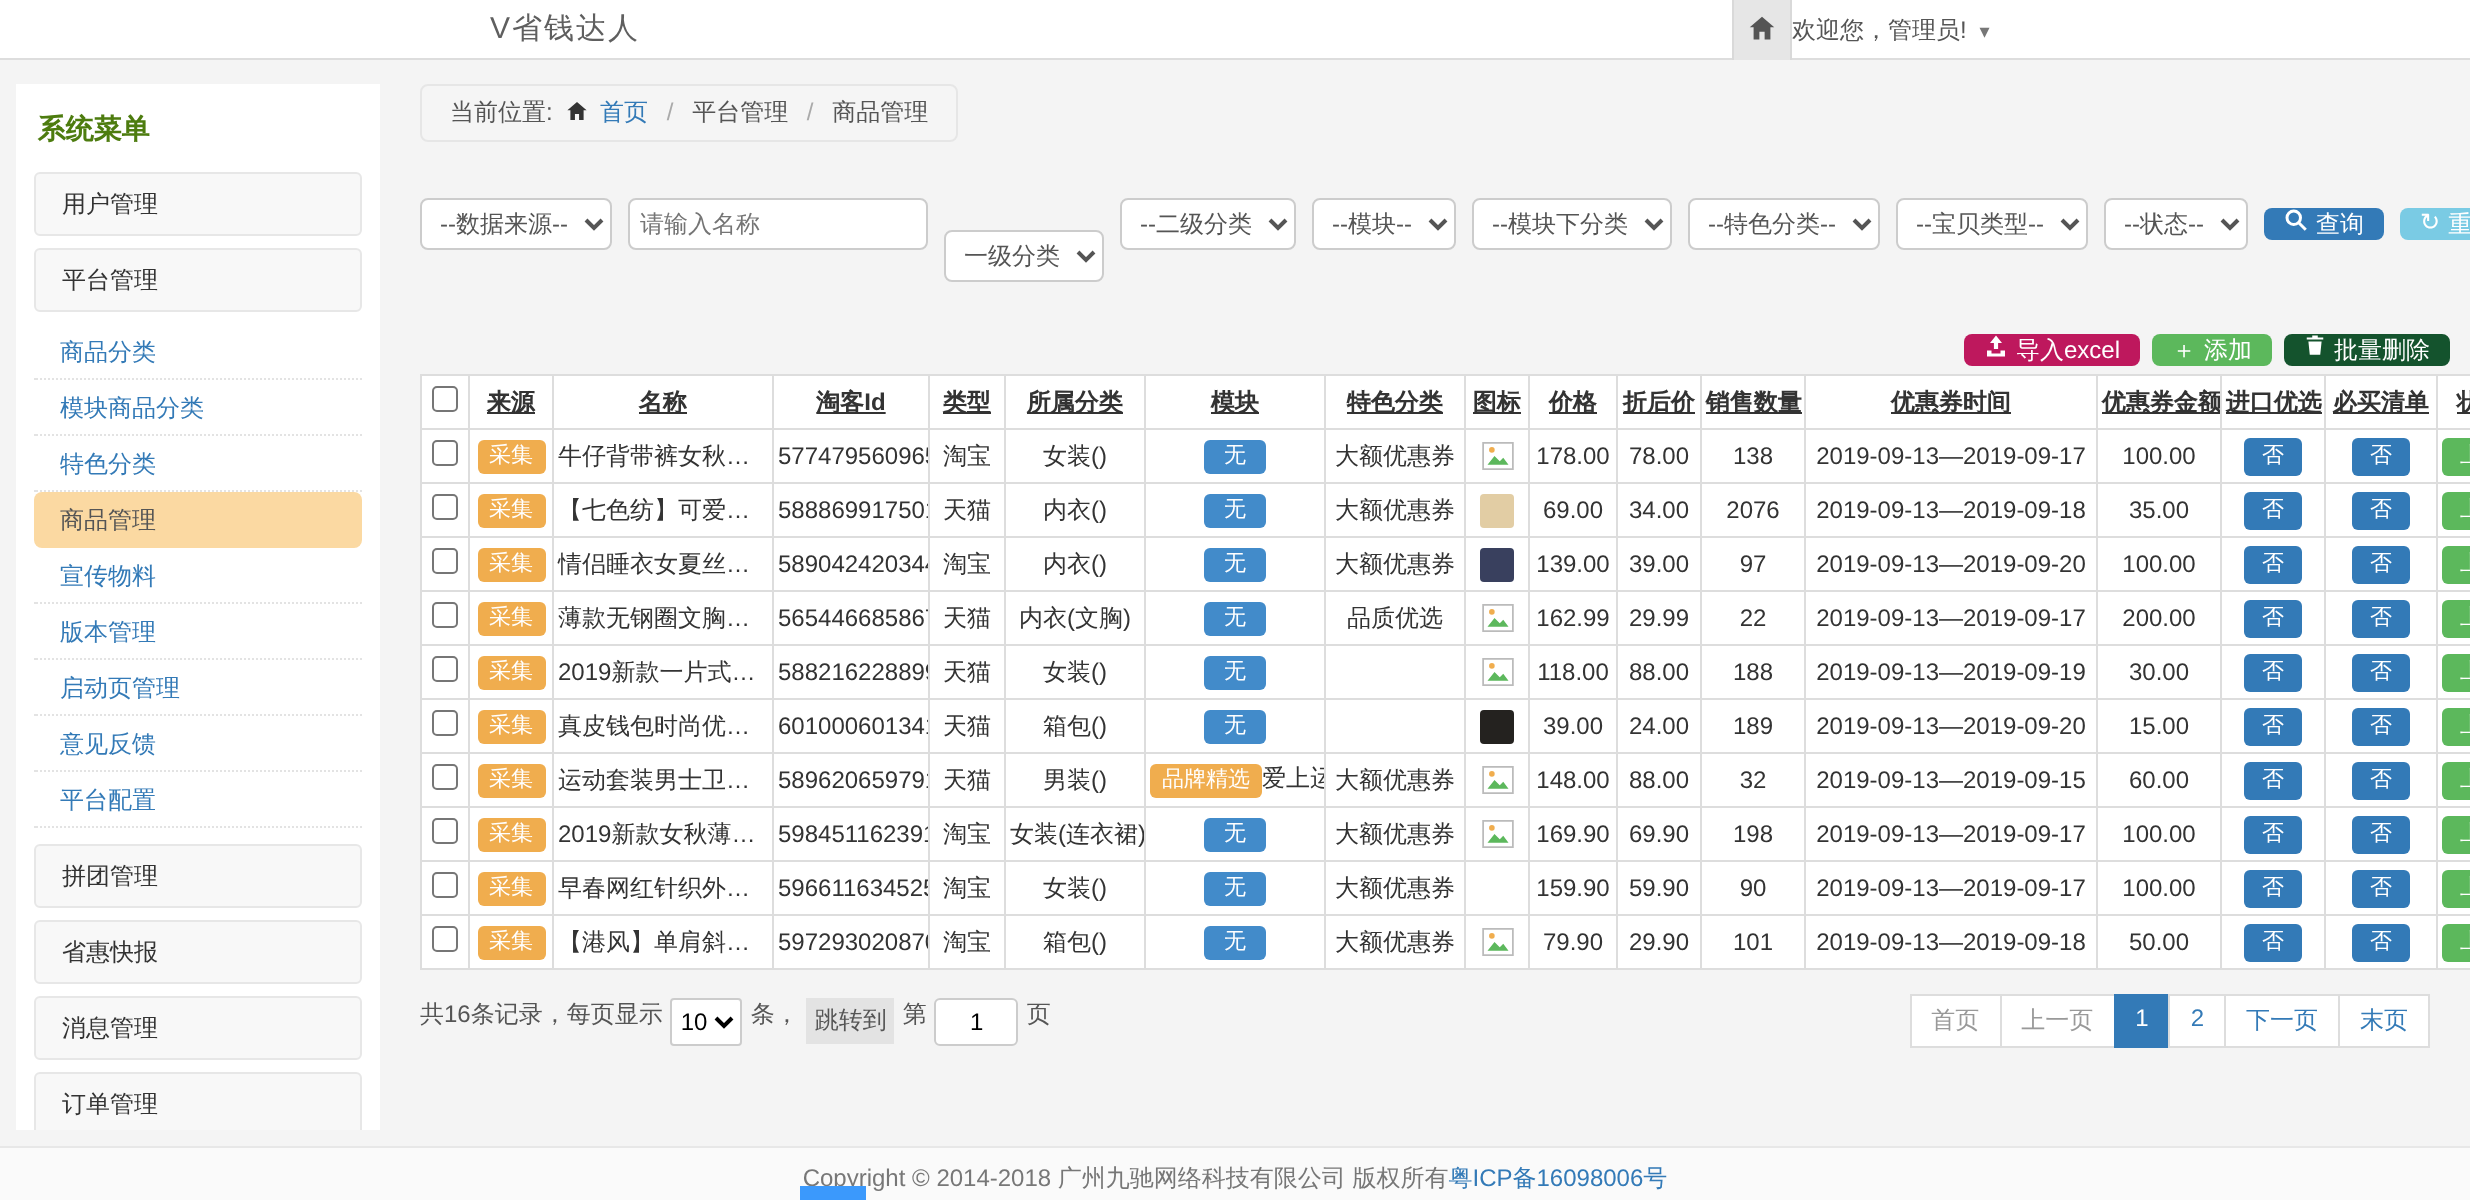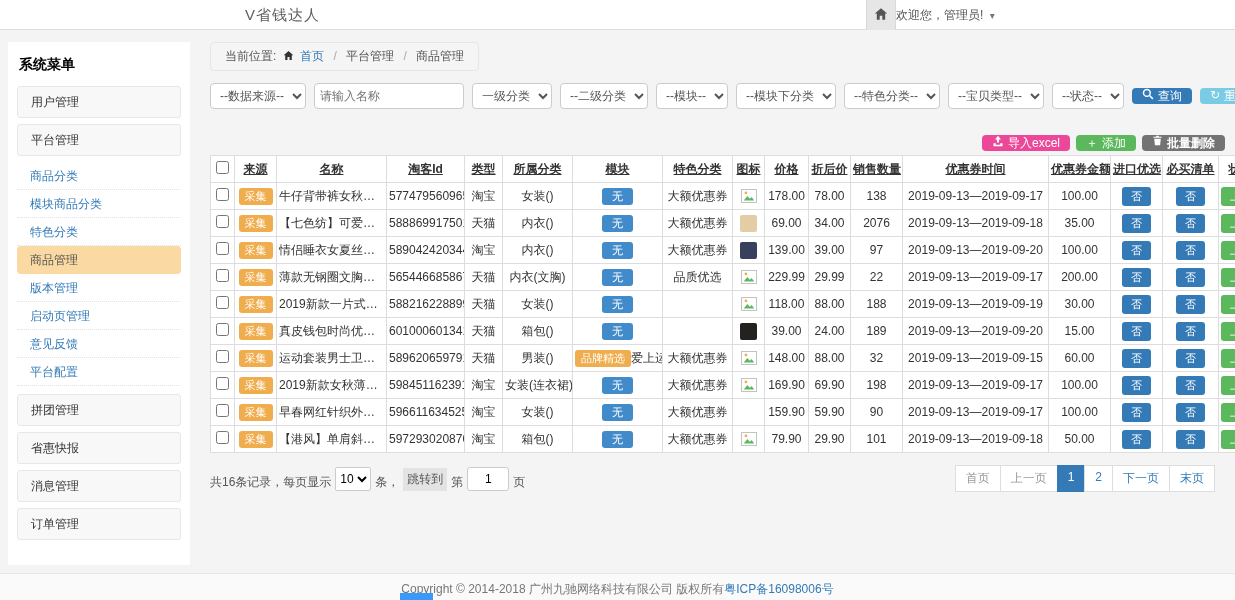--- a/index.html
+++ b/index.html
@@ -10,63 +10,63 @@
   
   .topbar { position:absolute; top:0; left:0; width:1235px; height:30px; background:#fff; border-bottom:1px solid #ddd; }
   .app-title { position:absolute; left:245px; top:0; line-height:30px; font-size:15px; color:#5f5f5f; letter-spacing:1px; }
   .topbar-right { position:absolute; left:866px; top:0; height:30px; display:flex; align-items:center; }
   .home-box { width:30px; height:30px; background:#e6e6e6; border-left:1px solid #d9d9d9; border-right:1px solid #d9d9d9; display:flex; align-items:center; justify-content:center; color:#555; cursor:pointer; }
   .welcome { color:#555; cursor:pointer; white-space:nowrap; }
   .caret { font-size:10px; color:#777; margin-left:3px; }
 
   
   .sidebar { position:absolute; left:8px; top:42px; width:182px; height:523px; background:#fff; overflow:hidden; padding:10px 9px; }
-  .sidebar-title { color:#000000; font-size:14px; font-weight:bold; padding:4px 2px 12px 2px; }
+  .sidebar-title { color:#4d7c0f; font-size:14px; font-weight:bold; padding:4px 2px 12px 2px; }
   .side-section { height:32px; line-height:30px; background:#f8f8f8; border:1px solid #e7e7e7; border-radius:3px; padding-left:13px; color:#333; margin-bottom:6px; cursor:pointer; }
   .side-sub { margin:2px 0 8px 0; }
   .side-sub-item { height:28px; line-height:28px; padding-left:13px; color:#337ab7; border-bottom:1px dotted #e3e3e3; cursor:pointer; }
   .side-sub-item.active { background:#fbd9a2; border-radius:4px; color:#555; border-bottom-color:transparent; }
 
   
   .main { position:absolute; left:210px; top:42px; width:1015px; }
   .breadcrumb { display:inline-block; background:#f5f5f5; border:1px solid #e6e6e6; border-radius:4px; padding:5px 14px; color:#555; margin-bottom:12px; }
   .breadcrumb .bc-home { color:#337ab7; cursor:pointer; }
   .breadcrumb .bc-sep { color:#aaa; margin:0 6px; }
   .bc-house { color:#333; margin:0 3px; position:relative; top:1px; }
 
   
   .filter-row { display:flex; align-items:center; gap:8px; margin-bottom:26px; flex-wrap:nowrap; }
   .filter-row select, .filter-row input[type=text] { height:26px; border:1px solid #ccc; border-radius:4px; background:#fff; color:#555; font-size:12px; padding:0 5px; font-family:inherit; }
   .btn { display:inline-flex; align-items:flex-start; gap:4px; height:16px; border:none; border-radius:4px; color:#fff; font-size:12px; padding:0 10px; cursor:pointer; font-family:inherit; white-space:nowrap; }
   .btn-primary { background:#337ab7; }
   .btn-reset { background:#7acbe4; }
-  .btn-info { background:#ec4899; }
+  .btn-info { background:#be185d; }
   .btn-success { background:#5cb85c; }
-  .btn-danger { background:#737373;font-weight:bold; }
+  .btn-danger { background:#14532d; }
 
   
   .toolbar { display:flex; justify-content:flex-end; gap:6px; margin-bottom:4px; }
 
   
   table { width:1015px; table-layout:fixed; border-collapse:collapse; background:#fff; }
   th,td { border:1px solid #ddd; text-align:center; padding:3px 2px; height:27px; white-space:nowrap; overflow:hidden; font-size:12px; font-weight:normal; }
   th { font-weight:bold; color:#333;text-decoration:underline; }
   td.name-cell { text-overflow:ellipsis; }
   .badge { display:inline-block; border-radius:3px; color:#fff; padding:2px 6px; font-size:11px; line-height:13px; }
   .badge-orange { background:#f0ad4e; }
   .badge-blue { background:#428bca; padding:2px 10px; }
   .mini-btn { display:inline-block; border-radius:3px; color:#fff; padding:3px 9px; font-size:11px; line-height:13px; cursor:pointer; }
   .mini-blue { background:#337ab7; }
   .mini-green { background:#5cb85c; }
   .thumb { display:inline-block; width:17px; height:17px; border-radius:2px; vertical-align:middle; }
   .icon-broken { display:inline-flex; vertical-align:middle; }
 
   
   .pagi-row { display:flex; align-items:center; justify-content:space-between; margin-top:12px; width:1015px; }
-  .pagi-left { display:flex; align-items:flex-end; gap:4px; color:#555; }
+  .pagi-left { display:flex; align-items:flex-start; gap:4px; color:#555; }
   .pagi-left select { height:24px; border:1px solid #ccc; border-radius:2px; background:#fff; font-family:inherit; font-size:12px; }
   .pagi-left input { width:42px; height:24px; border:1px solid #ccc; border-radius:3px; text-align:center; font-family:inherit; font-size:12px; }
   .jump-label { background:#e3e3e3; padding:3px 4px; color:#555; }
   .pager { display:flex; margin-right:10px; }
   .page-btn { border:1px solid #ddd; background:#fff; color:#337ab7; padding:4px 10px; margin-left:-1px; cursor:pointer; font-size:12px; }
   .page-btn.disabled { color:#999; }
   .page-btn.active { background:#337ab7; border-color:#337ab7; color:#fff; }
 
   
   .footer { position:absolute; left:0; top:573px; width:1235px; height:27px; background:#fafafa; border-top:1px solid #e7e7e7; text-align:center; color:#777; padding-top:7px; }
@@ -98,20 +98,21 @@
   <div class="sidebar">
     <div class="sidebar-title">系统菜单</div>
     <div id="sidebar-menu">
         <div class="side-section">用户管理</div>
         <div class="side-section">平台管理</div>
         <div class="side-sub">
           <div class="side-sub-item">商品分类</div>
           <div class="side-sub-item">模块商品分类</div>
           <div class="side-sub-item">特色分类</div>
           <div class="side-sub-item active">商品管理</div>
+          <div class="side-sub-item">宣传物料</div>
           <div class="side-sub-item">版本管理</div>
           <div class="side-sub-item">启动页管理</div>
           <div class="side-sub-item">意见反馈</div>
           <div class="side-sub-item">平台配置</div>
         </div>
         <div class="side-section">拼团管理</div>
         <div class="side-section">省惠快报</div>
         <div class="side-section">消息管理</div>
         <div class="side-section">订单管理</div>
       </div>
@@ -130,21 +131,21 @@
       <span class="bc-sep">/</span>
       <span>平台管理</span>
       <span class="bc-sep">/</span>
       <span>商品管理</span>
     </div>
 
     <div class="filter-row" id="filter-row">
 
       <select style="width: 100px;"><option>--数据来源--</option></select>
         <input type="text" placeholder="请输入名称" style="width: 150px;">
-        <select style="width: 95px;"><option>一级分类</option></select>
+        <select style="width: 95px; margin-top: 32px;"><option>一级分类</option></select>
         <select style="width: 88px;"><option>--二级分类--</option></select>
         <select style="width: 100px;"><option>--模块--</option></select>
         <select style="width: 100px;"><option>--模块下分类--</option></select>
         <select style="width: 112px;"><option>--特色分类--</option></select>
         <select style="width: 100px;"><option>--宝贝类型--</option></select>
         <select style="width: 78px;"><option>--状态--</option></select>
         <button class="btn btn-primary">
         <span class="icon">
           <svg width="12" height="12" viewBox="0 0 16 16">
               <circle cx="6.5" cy="6.5" r="4.5" fill="none" stroke="#fff" stroke-width="2"></circle>
@@ -297,21 +298,21 @@
             <td>内衣(文胸)</td>
             <td><span class="badge badge-blue">无</span></td>
             <td>品质优选</td>
             <td><span class="icon-broken">
                 <svg width="16" height="14" viewBox="0 0 18 16">
                   <rect x="0.5" y="0.5" width="17" height="15" fill="#fff" stroke="#bbb"></rect>
                   <path d="M3 13l4-5 3 3 2-2 3 4z" fill="#5cb85c"></path>
                   <circle cx="5.5" cy="4.5" r="1.6" fill="#f0ad4e"></circle>
                 </svg>
               </span></td>
-            <td>229.99</td>
+            <td>162.99</td>
             <td>29.99</td>
             <td>22</td>
             <td>2019-09-13—2019-09-17</td>
             <td>200.00</td>
             <td><span class="mini-btn mini-blue">否</span></td>
             <td><span class="mini-btn mini-blue">否</span></td>
             <td><span class="mini-btn mini-green">上架</span></td>
           </tr>
           <tr>
             <td><input type="checkbox" style=""></td>

